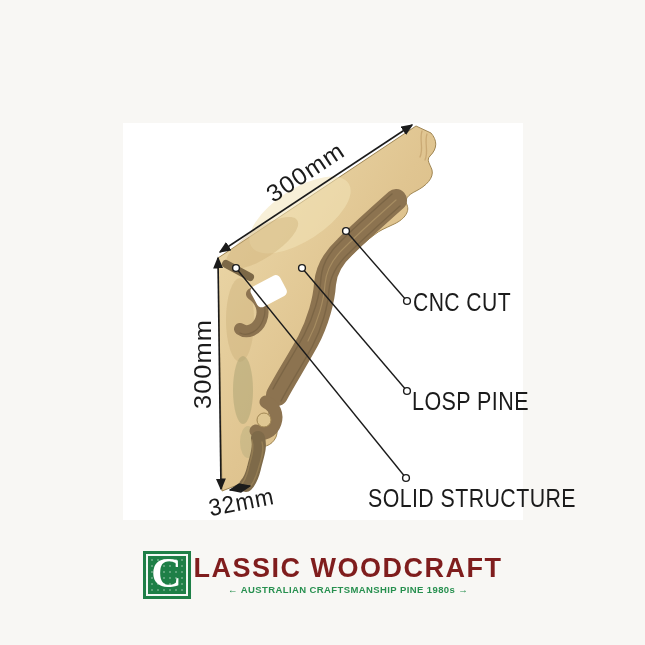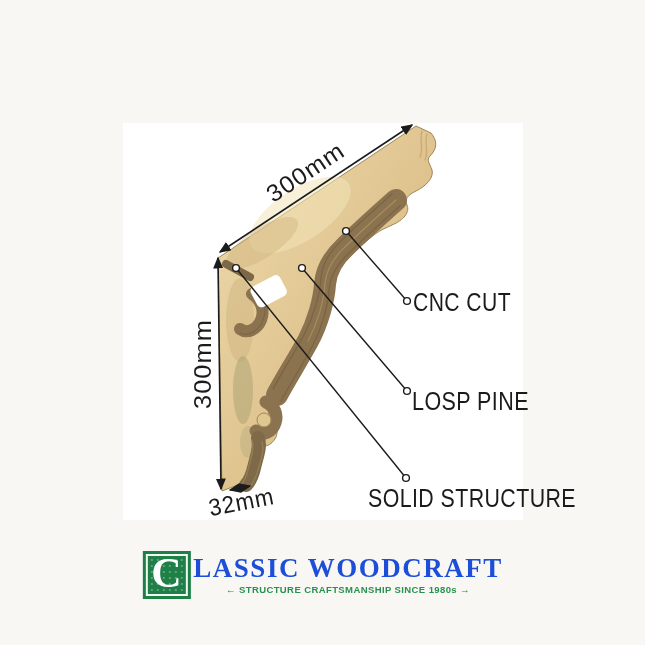--- a/index.html
+++ b/index.html
@@ -30,23 +30,23 @@
     display:flex;align-items:center;justify-content:center;
   }
   .logo-box span{
     color:#ffffff;
     font-family:"Liberation Serif",serif;
     font-size:42px;font-weight:bold;line-height:1;
     transform:translateY(-2px);
   }
   .logo-textcol{display:flex;flex-direction:column;align-items:center;}
   .wordmark{
-    font-family:Liberation Serif, serif;
+    font-family:Liberation Sans, sans-serif;
     font-weight:bold;font-size:27px;line-height:1;
-    color:#1d4ed8;letter-spacing:1.5px;white-space:nowrap;
+    color:#7f1d1d;letter-spacing:1.5px;white-space:nowrap;
   }
   .tagline{
     margin-top:3px;font-size:9.5px;line-height:1;
     color:#27904f;letter-spacing:.4px;white-space:nowrap;
     display:flex;align-items:center;gap:3px;font-weight:bold;
   }
 </style>
 </head>
 <body>
 
@@ -155,18 +155,18 @@
   </svg>
 
   <div class="logo">
     <div class="logo-box">
       <span>C</span>
     </div>
     <div class="logo-textcol">
       <div class="wordmark">LASSIC WOODCRAFT</div>
       <div class="tagline">
         <span>←</span>
-        <span>STRUCTURE CRAFTSMANSHIP SINCE 1980s</span>
+        <span>AUSTRALIAN CRAFTSMANSHIP PINE 1980s</span>
         <span>→</span>
       </div>
     </div>
   </div>
 </div>
 
 </body></html>

